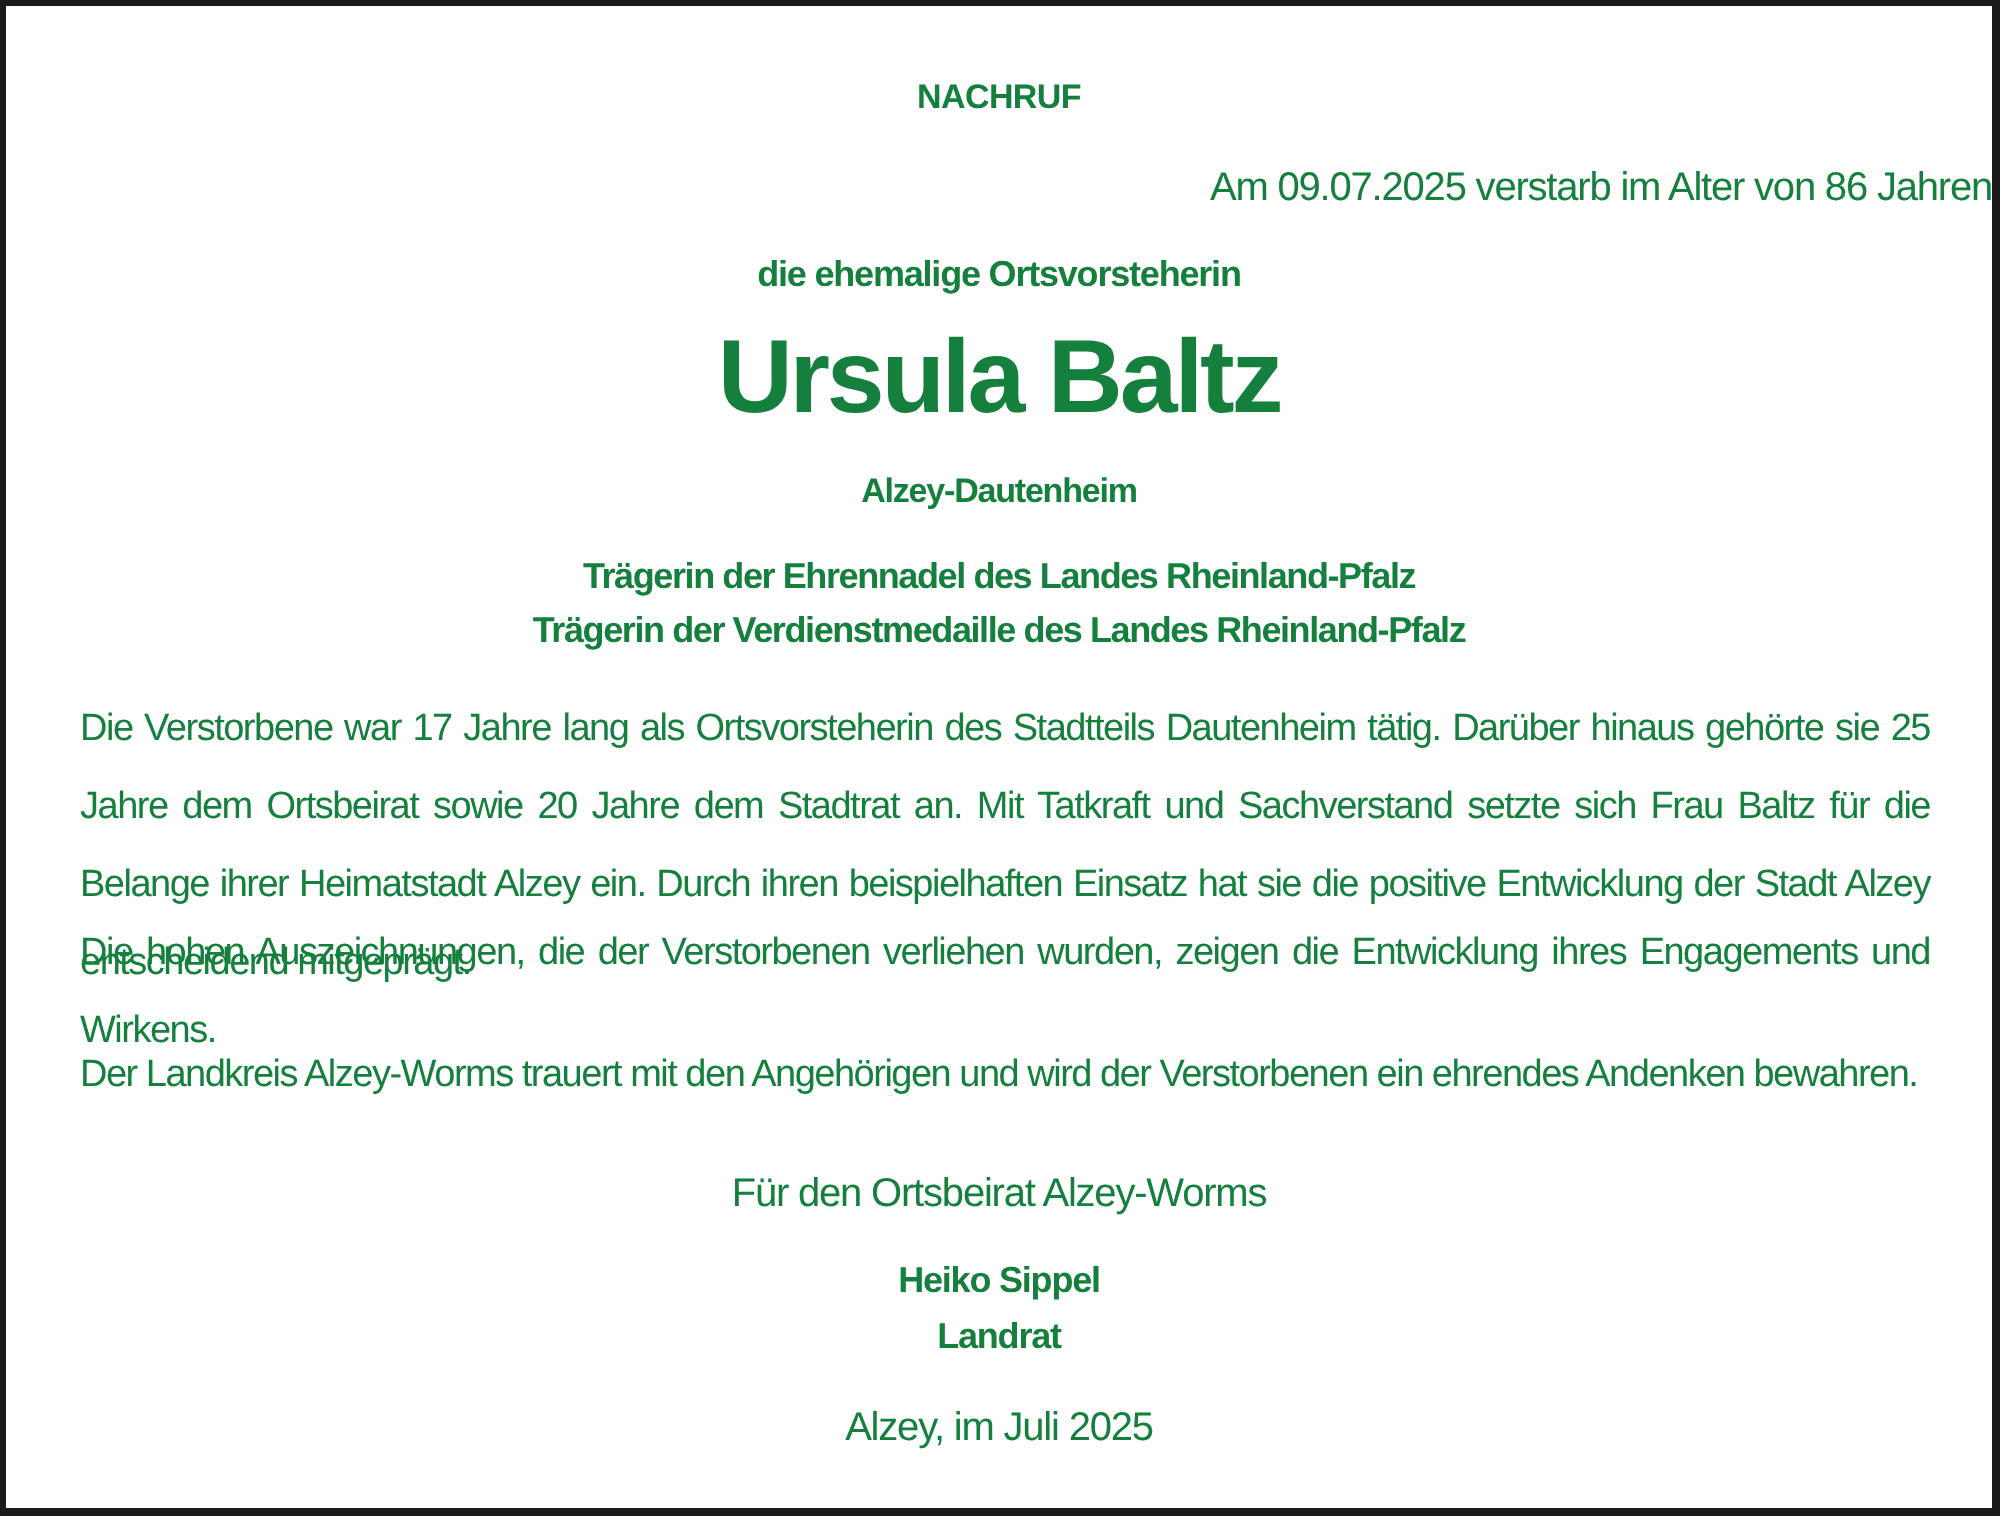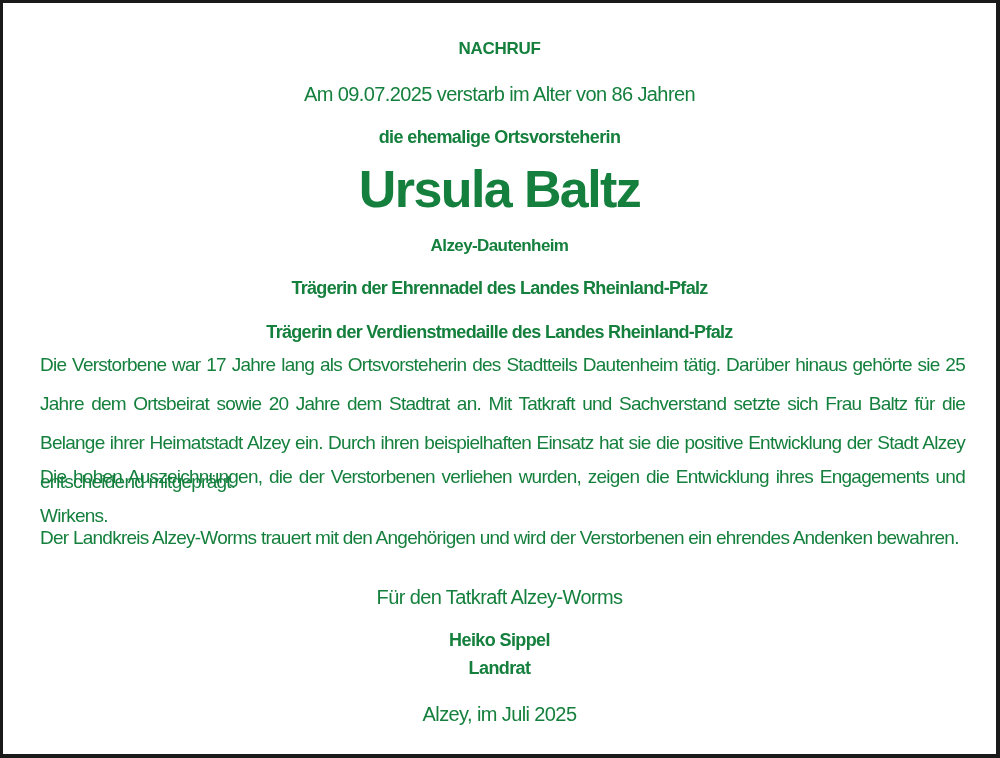--- a/index.html
+++ b/index.html
@@ -11,26 +11,26 @@
       border-top: 3px solid #1a1a1a;
       border-left: 3px solid #1a1a1a;
       border-right: 4px solid #1a1a1a;
       border-bottom: 4px solid #1a1a1a;
       background: #ffffff;
       font-family: "Liberation Sans", sans-serif;
       color: #15803d;
     }
     .center { position: absolute; left: 0; width: 100%; text-align: center; white-space: nowrap; }
     .title { top: 36px; font-size: 17px; font-weight: bold; letter-spacing: -0.3px; }
-    .death { top: 80px; font-size: 20px; letter-spacing: -0.6px; }
+    .death { top: 80px; font-size: 20px; letter-spacing: -0.6px; text-align: right; }
     .role { top: 124px; font-size: 18px; font-weight: bold; letter-spacing: -0.6px; }
     .name { top: 156px; font-size: 52px; font-weight: bold; letter-spacing: -1.6px; line-height: 60px; }
     .place { top: 233px; font-size: 17px; font-weight: bold; letter-spacing: -0.6px; }
     .honor1 { top: 275px; font-size: 18px; font-weight: bold; letter-spacing: -0.7px; }
-    .honor2 { top: 302px; font-size: 18px; font-weight: bold; letter-spacing: -0.7px; margin-top: 17px; }
+    .honor2 { top: 302px; font-size: 18px; font-weight: bold; letter-spacing: -0.7px; }
     .body-para {
       position: absolute; left: 37px; width: 925px;
       font-size: 19px; line-height: 39px; text-align: justify; letter-spacing: -0.75px;
     }
     .p1 { top: 342px; }
     .p2 { top: 454px; }
     .p3 { top: 515px; }
     .sign-org { top: 583px; font-size: 20px; letter-spacing: -0.6px; }
     .sign-name { top: 627px; font-size: 18px; font-weight: bold; letter-spacing: -0.6px; }
     .sign-title { top: 655px; font-size: 18px; font-weight: bold; letter-spacing: -0.6px; }
@@ -45,17 +45,17 @@
   <div class="center role">die ehemalige Ortsvorsteherin</div>
   <div class="center name">Ursula Baltz</div>
   <div class="center place">Alzey-Dautenheim</div>
   <div class="center honor1">Trägerin der Ehrennadel des Landes Rheinland-Pfalz</div>
   <div class="center honor2">Trägerin der Verdienstmedaille des Landes Rheinland-Pfalz</div>
 
   <div class="body-para p1">Die Verstorbene war 17 Jahre lang als Ortsvorsteherin des Stadtteils Dautenheim tätig. Darüber hinaus gehörte sie 25 Jahre dem Ortsbeirat sowie 20 Jahre dem Stadtrat an. Mit Tatkraft und Sachverstand setzte sich Frau Baltz für die Belange ihrer Heimatstadt Alzey ein. Durch ihren beispielhaften Einsatz hat sie die positive Entwicklung der Stadt Alzey entscheidend mitgeprägt.</div>
   <div class="body-para p2">Die hohen Auszeichnungen, die der Verstorbenen verliehen wurden, zeigen die Entwicklung ihres Engagements und Wirkens.</div>
   <div class="body-para p3">Der Landkreis Alzey-Worms trauert mit den Angehörigen und wird der Verstorbenen ein ehrendes Andenken bewahren.</div>
 
-  <div class="center sign-org">Für den Tatkraft Alzey-Worms</div>
+  <div class="center sign-org">Für den Ortsbeirat Alzey-Worms</div>
   <div class="center sign-name">Heiko Sippel</div>
   <div class="center sign-title">Landrat</div>
   <div class="center sign-date">Alzey, im Juli 2025</div>
 </div>
 
 </body></html>

